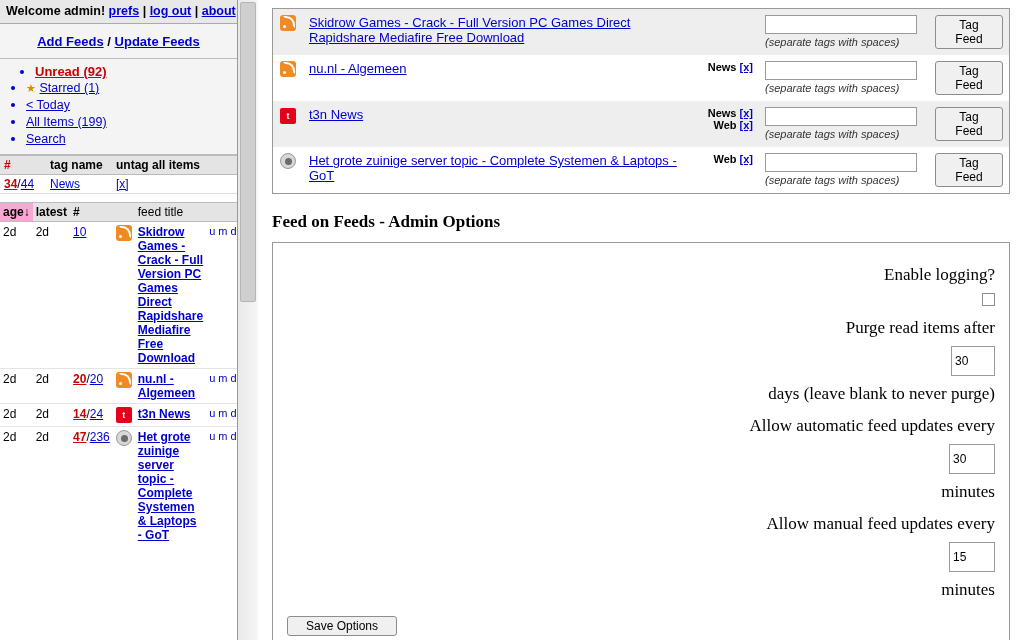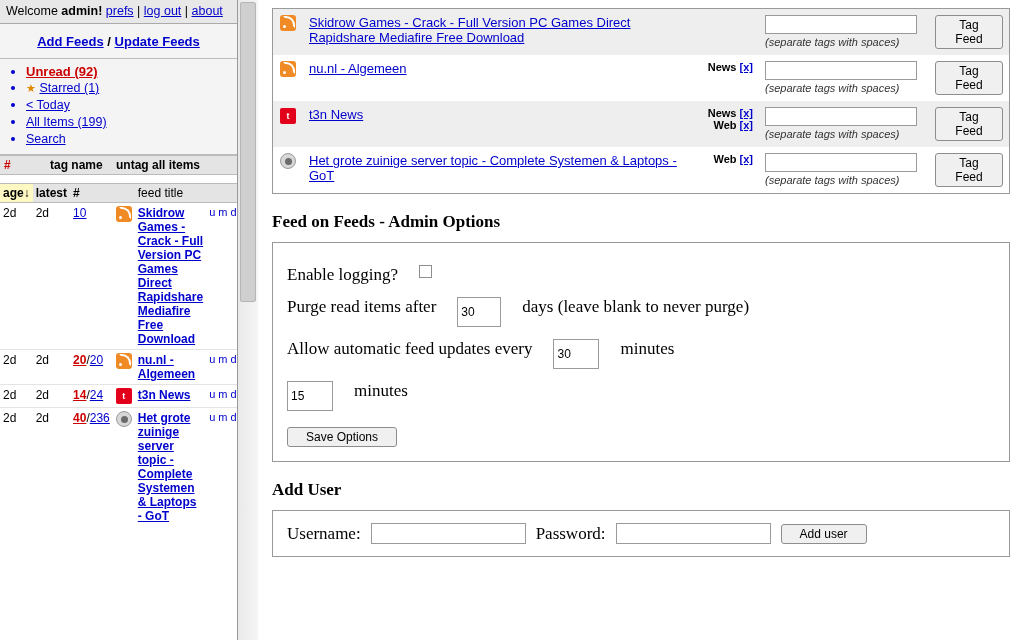--- a/index.html
+++ b/index.html
@@ -24,39 +24,40 @@
     border-right: 1px solid #999;
     position: relative;
     overflow: hidden;
   }
   .sb-welcome {
     background: #e8e8e8;
     border-bottom: 1px solid #aaa;
     padding: 4px 6px 5px 6px;
     font-size: 12.5px;
     white-space: nowrap;
+    font-weight: bold;
   }
   .sb-welcome a { color: #0000cc; }
   .sb-addfeeds {
     text-align: center;
     padding: 10px 0 9px 0;
     font-size: 13px;
     font-weight: bold;
     background: #f4f4f4;
     border-bottom: 1px solid #bbb;
   }
   .sb-addfeeds a { color: #0000cc; }
   .sb-nav {
     background: #f4f4f4;
     padding: 4px 0 6px 0;
     border-bottom: 1px solid #bbb;
   }
   .sb-nav ul { list-style: disc; margin: 0; padding: 0 0 0 26px; }
   .sb-nav li { margin: 1px 0; line-height: 15px; color: #0000cc; }
-  .sb-nav li.unread { list-style: disc; }
+  .sb-nav li.unread { list-style: disc; margin-left: 9px; }
   .sb-nav li.unread a { color: #cc0000; font-weight: bold; font-size: 13px; }
   .sb-nav li a { color: #0000cc; font-size: 12.5px; }
   .star { color: #e08a00; font-size: 11px; }
 
   table.sb-tbl { width: 100%; border-collapse: collapse; font-size: 12px; }
   table.sb-tbl th {
     background: #e4e4e4;
     border-top: 1px solid #bbb;
     border-bottom: 1px solid #bbb;
     text-align: left;
@@ -154,22 +155,23 @@
     cursor: pointer;
     color: #000;
   }
 
   .admin-panel { padding: 10px 14px 14px 14px; }
   .admin-row {
     font-family: "Liberation Serif", serif;
     font-size: 17px;
     margin: 12px 0;
     display: flex;
-    align-items: flex-start;
-    gap: 21px;
+    align-items: flex-end;
+    gap: 8px;
+    flex-direction: column;
   }
   .admin-row input.num { width: 44px; height: 30px; text-align: left; }
   .admin-row input.num.w3 { width: 46px; }
   .chk { width: 13px; height: 13px; border: 1px solid #8d8d8d; background: #fff; display: inline-block; }
   .save-wrap { margin-top: 16px; }
 
   .adduser-panel { padding: 12px 14px; display: flex; align-items: flex-end; gap: 10px; }
   .adduser-panel .lbl { font-family: "Liberation Serif", serif; font-size: 17px; }
   .adduser-panel input.txt { height: 21px; }
   .u-field { width: 155px; }
@@ -235,27 +237,32 @@
       </ul>
     </div>
 
     <table class="sb-tbl">
       <tbody>
           <tr>
         <th class="red" style="width:46px">#</th>
         <th style="width:66px">tag name</th>
         <th>untag all items</th>
       </tr>
+      <tr class="tagrow">
+        <td><a href="#" class="numred">34</a>/<a href="#" class="numblue">44</a></td>
+        <td><a href="#">News</a></td>
+        <td><a href="#" class="xlink">[x]</a></td>
+      </tr>
     </tbody>
       </table>
 
     <table class="feeds" style="margin-top:8px">
       <tbody>
           <tr class="feedhdr">
-        <th style="text-align:left;background:#fef9c3;border-top:1px solid #bbb;border-bottom:1px solid #bbb;padding:2px 3px;font-size:12px;">age↓</th>
+        <th style="text-align:left;background:#f9a8d4;border-top:1px solid #bbb;border-bottom:1px solid #bbb;padding:2px 3px;font-size:12px;">age↓</th>
         <th style="text-align:left;background:#e4e4e4;border-top:1px solid #bbb;border-bottom:1px solid #bbb;padding:2px 3px;font-size:12px;">latest</th>
         <th style="text-align:left;background:#e4e4e4;border-top:1px solid #bbb;border-bottom:1px solid #bbb;padding:2px 3px;font-size:12px;">#</th>
         <th style="background:#e4e4e4;border-top:1px solid #bbb;border-bottom:1px solid #bbb;padding:2px 3px;"></th>
         <th style="text-align:left;background:#e4e4e4;border-top:1px solid #bbb;border-bottom:1px solid #bbb;padding:2px 3px;font-size:12px;font-weight:normal;">feed title</th>
         <th style="background:#e4e4e4;border-top:1px solid #bbb;border-bottom:1px solid #bbb;padding:2px 3px;"></th>
       </tr>
 
       <tr class="feedsep">
         <td class="age">2d</td>
         <td class="age">2d</td>
@@ -279,21 +286,21 @@
         <td class="age">2d</td>
         <td class="num"><a href="#" class="numred">14</a>/<a href="#" class="numblue">24</a></td>
         <td class="ico"><span class="t3n-ico">t</span></td>
         <td class="title"><a href="#">t3n News</a></td>
         <td class="umd">u m d</td>
       </tr>
 
       <tr>
         <td class="age">2d</td>
         <td class="age">2d</td>
-        <td class="num"><a href="#" class="numred">40</a>/<a href="#" class="numblue">236</a></td>
+        <td class="num"><a href="#" class="numred">47</a>/<a href="#" class="numblue">236</a></td>
         <td class="ico"><span class="got-ico"></span></td>
         <td class="title"><a href="#">Het grote zuinige server topic - Complete Systemen &amp; Laptops - GoT</a></td>
         <td class="umd">u m d</td>
       </tr>
     </tbody>
       </table>
   </div>
 
   <div id="gutter">
     <div class="track"></div>
@@ -375,20 +382,21 @@
         <span>Purge read items after</span>
         <input class="txt num" type="text" value="30" style="">
         <span>days (leave blank to never purge)</span>
       </div>
       <div class="admin-row">
         <span>Allow automatic feed updates every</span>
         <input class="txt num w3" type="text" value="30" style="">
         <span>minutes</span>
       </div>
       <div class="admin-row">
+        <span>Allow manual feed updates every</span>
         <input class="txt num w3" type="text" value="15" style="">
         <span>minutes</span>
       </div>
       <div class="save-wrap">
         <button class="btn">Save Options</button>
       </div>
     </div>
 
     <h2 class="sect">Add User</h2>
 

